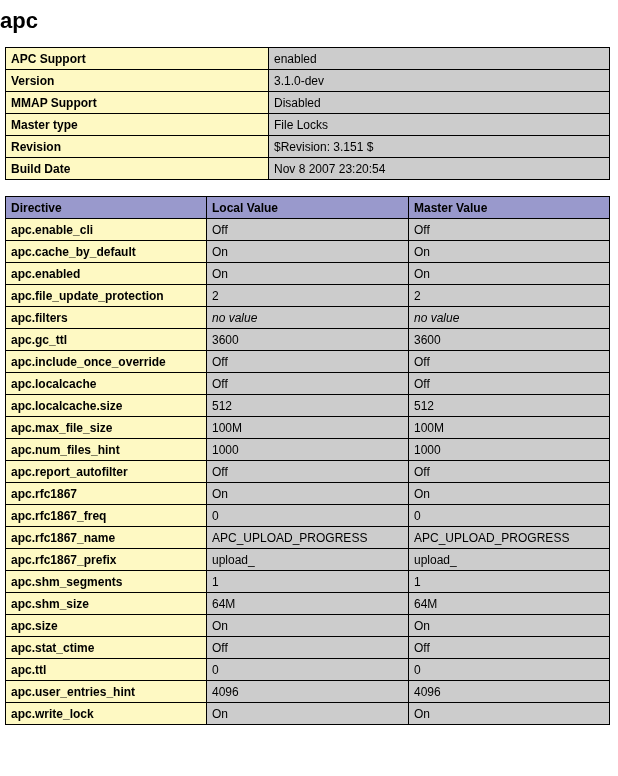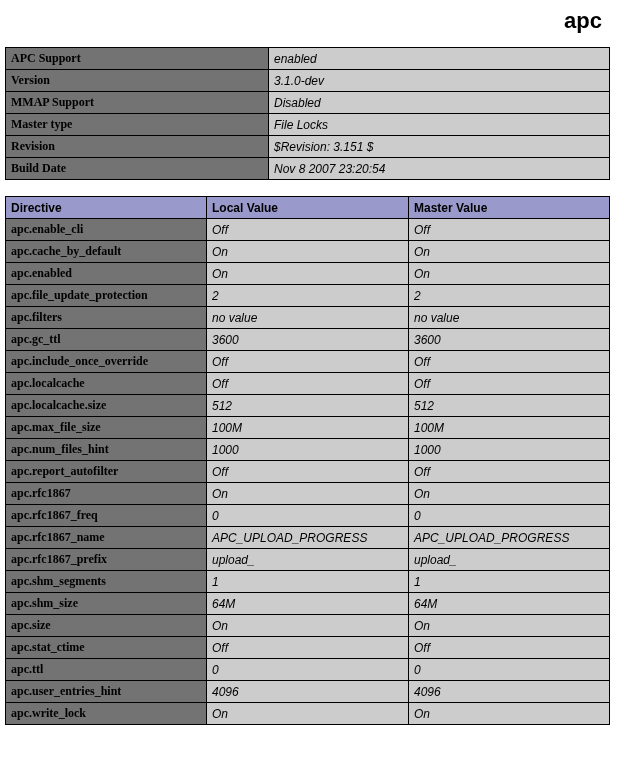--- a/index.html
+++ b/index.html
@@ -6,24 +6,24 @@
     margin: 0;
     padding: 0;
     background: #ffffff;
     font-family: "Liberation Sans", sans-serif;
     color: #000000;
   }
   .page {
     width: 618px;
   }
   h1.page-title {
-    text-align: right;
+    text-align: left;
     font-size: 22px;
     font-weight: bold;
-    margin: 8px 16px 13px 0;
+    margin: 8px 0 13px 0;
     font-family: "Liberation Sans", sans-serif;
   }
   table.info, table.directives {
     border-collapse: collapse;
     table-layout: fixed;
     width: 604px;
     margin-left: 5px;
   }
   table.info {
     margin-bottom: 16px;
@@ -36,30 +36,28 @@
     vertical-align: middle;
     overflow: hidden;
     white-space: nowrap;
   }
   th.h {
     background: #9999cc;
     font-weight: bold;
     text-align: left;
   }
   td.e {
-    background: #737373;
+    background: #fef9c3;
     font-weight: bold;
     text-align: left;
-    font-family: Liberation Serif, serif;
   }
   td.v {
     background: #cccccc;
     font-weight: normal;
     text-align: left;
-    font-style: italic;
   }
   td.i {
     font-style: italic;
   }
 </style>
 </head>
 <body>
 
 <div class="page">
 

